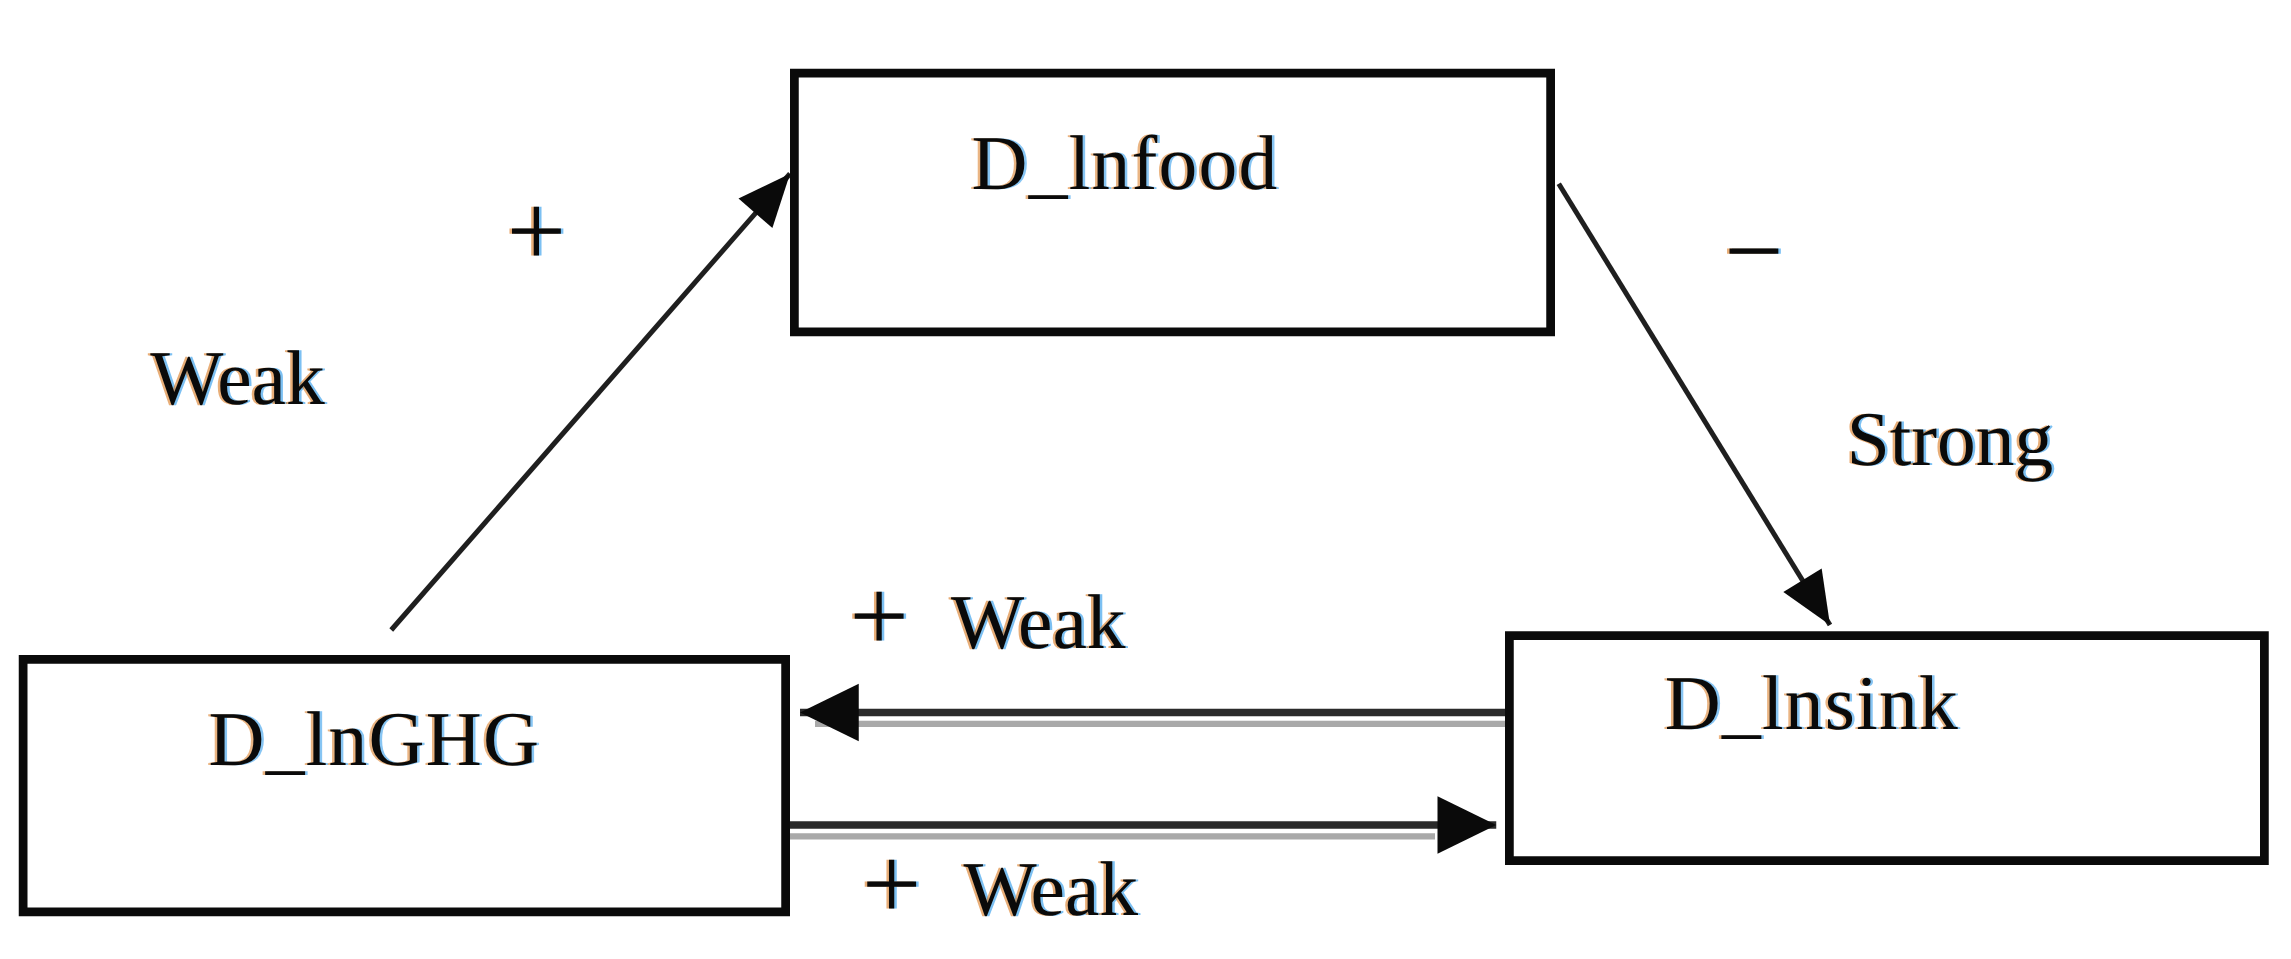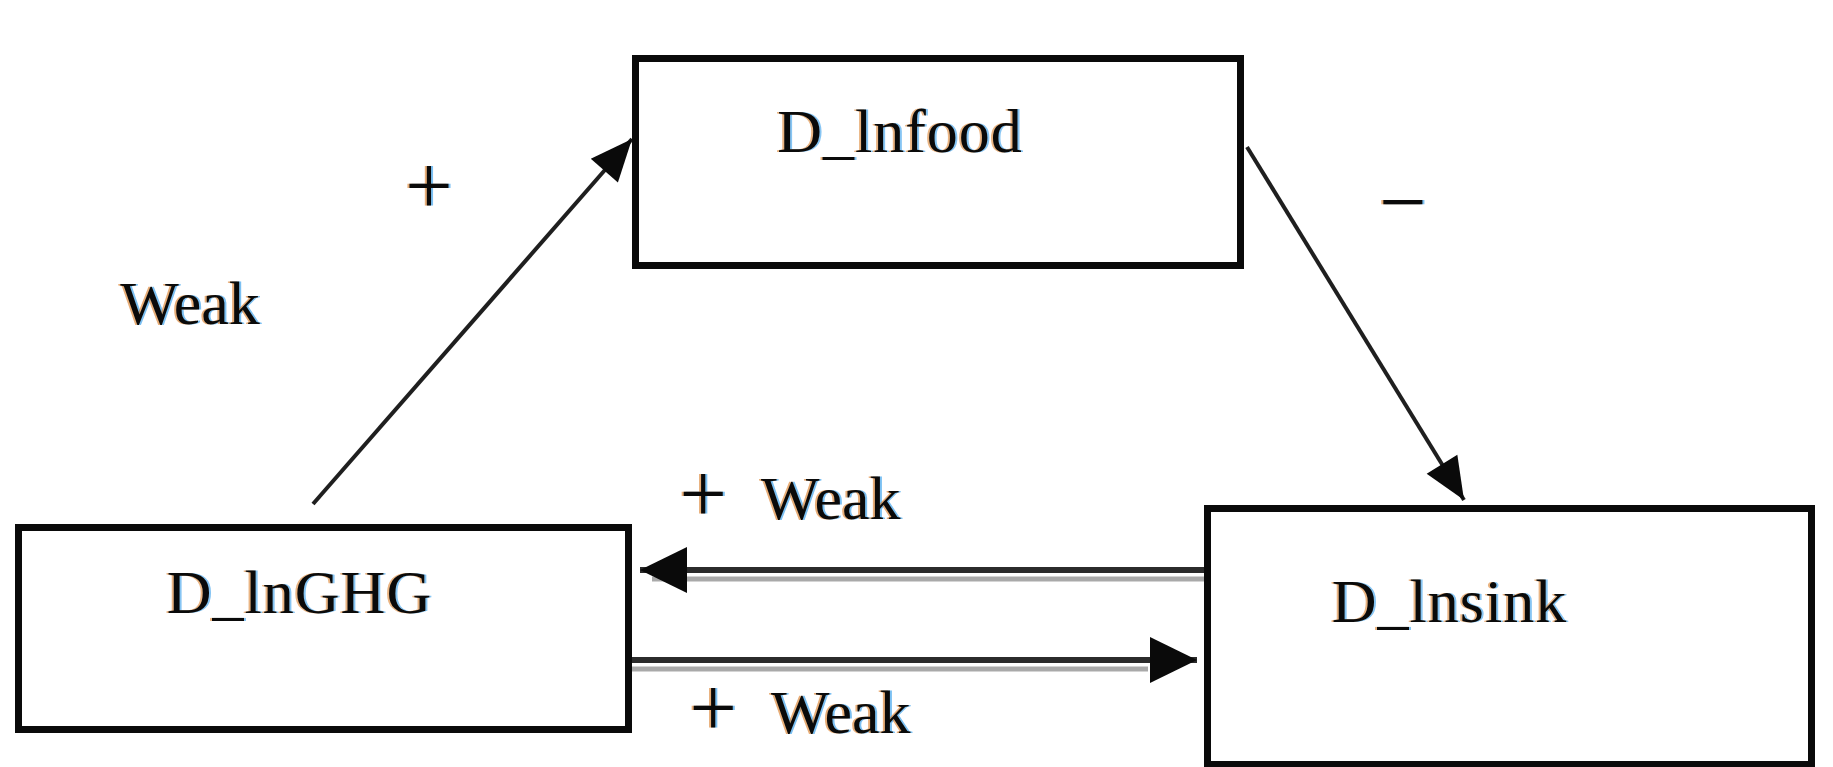--- a/index.html
+++ b/index.html
@@ -12,21 +12,21 @@
     display:flex;align-items:center;justify-content:center;
   }
   .node .lbl{
     font-size:62px;letter-spacing:1px;white-space:nowrap;
     text-shadow:-2px 0 0 rgba(217,120,30,0.55), 2px 0 0 rgba(36,150,233,0.55);
   }
   #node-food{left:632px;top:21px;width:612px;height:214px;margin-top:34px;}
   #node-food .lbl{transform:translate(-38px,-31px);}
   #node-ghg{left:15px;top:524px;width:617px;height:209px;}
   #node-ghg .lbl{transform:translate(-24px,-36px);}
-  #node-sink{left:1204px;top:505px;width:611px;height:263px;}
+  #node-sink{left:1204px;top:505px;width:611px;height:187px;}
   #node-sink .lbl{transform:translate(-60px,-35px);}
   svg.wires{position:absolute;left:0;top:0;width:1833px;height:767px;}
   svg .shaft{stroke:#1f1f1f;stroke-width:4;fill:none;}
   svg .thick{stroke:#2b2b2b;stroke-width:6;fill:none;}
   svg .shadow{stroke:#a9a9a9;stroke-width:5;fill:none;}
   svg .head{fill:#0a0a0a;}
   .edge-label{
     position:absolute;display:flex;align-items:center;justify-content:center;
     white-space:nowrap;
     text-shadow:-2px 0 0 rgba(217,120,30,0.6), 2px 0 0 rgba(36,150,233,0.6);
@@ -83,20 +83,23 @@
   <div class="edge-label" id="lab-plus-topleft">
     <span class="sign">+</span>
   </div>
   <div class="edge-label" id="lab-weak-topleft">
     <span class="word">Weak</span>
   </div>
 
   <div class="edge-label" id="lab-minus-topright">
     <span class="sign">−</span>
   </div>
+  <div class="edge-label" id="lab-strong">
+    <span class="word">Strong</span>
+  </div>
 
   <div class="edge-label pair" id="lab-mid-upper">
     <span class="sign">+</span>
     <span class="word">Weak</span>
   </div>
 
   <div class="edge-label pair" id="lab-mid-lower">
     <span class="sign">+</span>
     <span class="word">Weak</span>
   </div>

